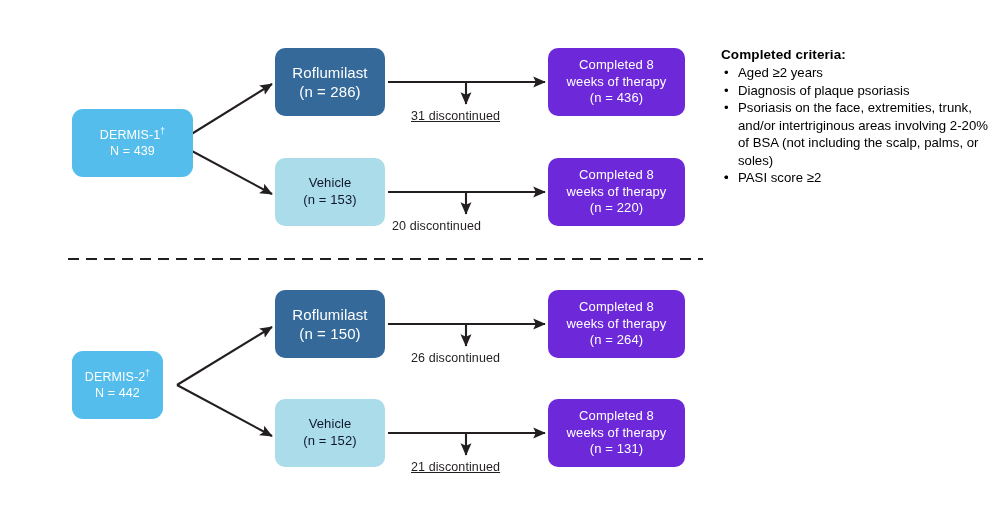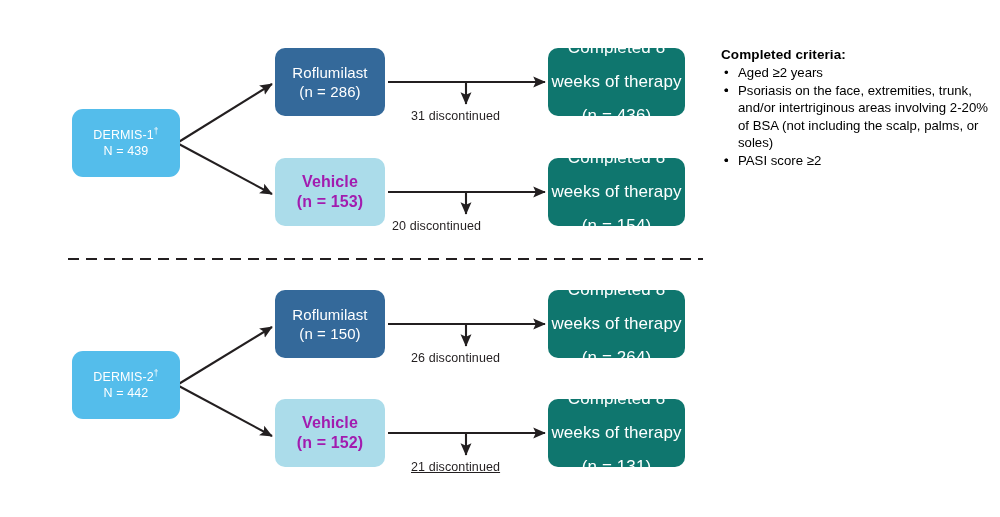--- a/index.html
+++ b/index.html
@@ -40,29 +40,27 @@
     font-size: 12.5px;
     border-radius: 11px;
   }
   .node-treat-active {
     background: #34699A;
     color: #ffffff;
     font-size: 15px;
   }
   .node-treat-vehicle {
     background: #ABDCEA;
-    color: #a21caf;
-    font-size: 16px;
-    font-weight: bold;
+    color: #0f172a;
+    font-size: 13px;
   }
   .node-completed {
-    background: #0f766e;
+    background: #6d28d9;
     color: #ffffff;
-    font-size: 17px;
-    gap: 12px;
+    font-size: 13px;
   }
 
   .sup { font-size: 8.5px; vertical-align: super; line-height: 0; }
 
   
   .svg-layer {
     position: absolute;
     left: 0; top: 0;
     width: 1000px;
     height: 517px;
@@ -138,21 +136,21 @@
     <line x1="177" y1="385" x2="272" y2="327" stroke="#231F20" stroke-width="2.1" marker-end="url(#arrowhead)"></line>
     <line x1="177" y1="385" x2="272" y2="436" stroke="#231F20" stroke-width="2.1" marker-end="url(#arrowhead)"></line>
 
     <line x1="388" y1="324" x2="545" y2="324" stroke="#231F20" stroke-width="2.1" marker-end="url(#arrowhead)"></line>
     <line x1="466" y1="324" x2="466" y2="346" stroke="#231F20" stroke-width="2.1" marker-end="url(#arrowhead)"></line>
 
     <line x1="388" y1="433" x2="545" y2="433" stroke="#231F20" stroke-width="2.1" marker-end="url(#arrowhead)"></line>
     <line x1="466" y1="433" x2="466" y2="455" stroke="#231F20" stroke-width="2.1" marker-end="url(#arrowhead)"></line>
   </svg>
 
-  <div class="node node-study" style="left:72px; top:109px; width:108px; height:68px;">
+  <div class="node node-study" style="left:72px; top:109px; width:121px; height:68px;">
     <span class="ln"><span>DERMIS-1</span><span class="sup">†</span></span>
     <span class="ln">N = 439</span>
   </div>
 
   <div class="node node-treat-active" style="left:275px; top:48px; width:110px; height:68px;">
     <span class="ln">Roflumilast</span>
     <span class="ln">(n = 286)</span>
   </div>
 
   <div class="node node-treat-vehicle" style="left:275px; top:158px; width:110px; height:68px;">
@@ -162,27 +160,27 @@
 
   <div class="node node-completed" style="left:548px; top:48px; width:137px; height:68px;">
     <span class="ln">Completed 8</span>
     <span class="ln">weeks of therapy</span>
     <span class="ln">(n = 436)</span>
   </div>
 
   <div class="node node-completed" style="left:548px; top:158px; width:137px; height:68px;">
     <span class="ln">Completed 8</span>
     <span class="ln">weeks of therapy</span>
-    <span class="ln">(n = 154)</span>
-  </div>
-
-  <div class="disc-label" style="left:411px; top:109px;">31 discontinued</div>
+    <span class="ln">(n = 220)</span>
+  </div>
+
+  <div class="disc-label" style="left:411px; top:109px;text-decoration:underline;">31 discontinued</div>
   <div class="disc-label" style="left:392px; top:219px;">20 discontinued</div>
 
-  <div class="node node-study" style="left:72px; top:351px; width:108px; height:68px;">
+  <div class="node node-study" style="left:72px; top:351px; width:91px; height:68px;">
     <span class="ln"><span>DERMIS-2</span><span class="sup">†</span></span>
     <span class="ln">N = 442</span>
   </div>
 
   <div class="node node-treat-active" style="left:275px; top:290px; width:110px; height:68px;">
     <span class="ln">Roflumilast</span>
     <span class="ln">(n = 150)</span>
   </div>
 
   <div class="node node-treat-vehicle" style="left:275px; top:399px; width:110px; height:68px;">
@@ -202,20 +200,20 @@
     <span class="ln">(n = 131)</span>
   </div>
 
   <div class="disc-label" style="left:411px; top:351px;">26 discontinued</div>
   <div class="disc-label" style="left:411px; top:460px;text-decoration:underline;">21 discontinued</div>
 
   <div id="criteria">
     <div class="crit-title">Completed criteria:</div>
     <ul>
       <li><span class="bullet">•</span><span>Aged ≥2 years</span></li>
-      <li><span class="bullet">•</span></li>
+      <li><span class="bullet">•</span><span>Diagnosis of plaque psoriasis</span></li>
       <li><span class="bullet">•</span><span>Psoriasis on the face, extremities, trunk, and/or intertriginous areas involving 2-20% of BSA (not including the scalp, palms, or soles)</span></li>
       <li><span class="bullet">•</span></li>
       <li><span class="bullet">•</span><span>PASI score ≥2</span></li>
     </ul>
   </div>
 
 </div>
 
 </body></html>

